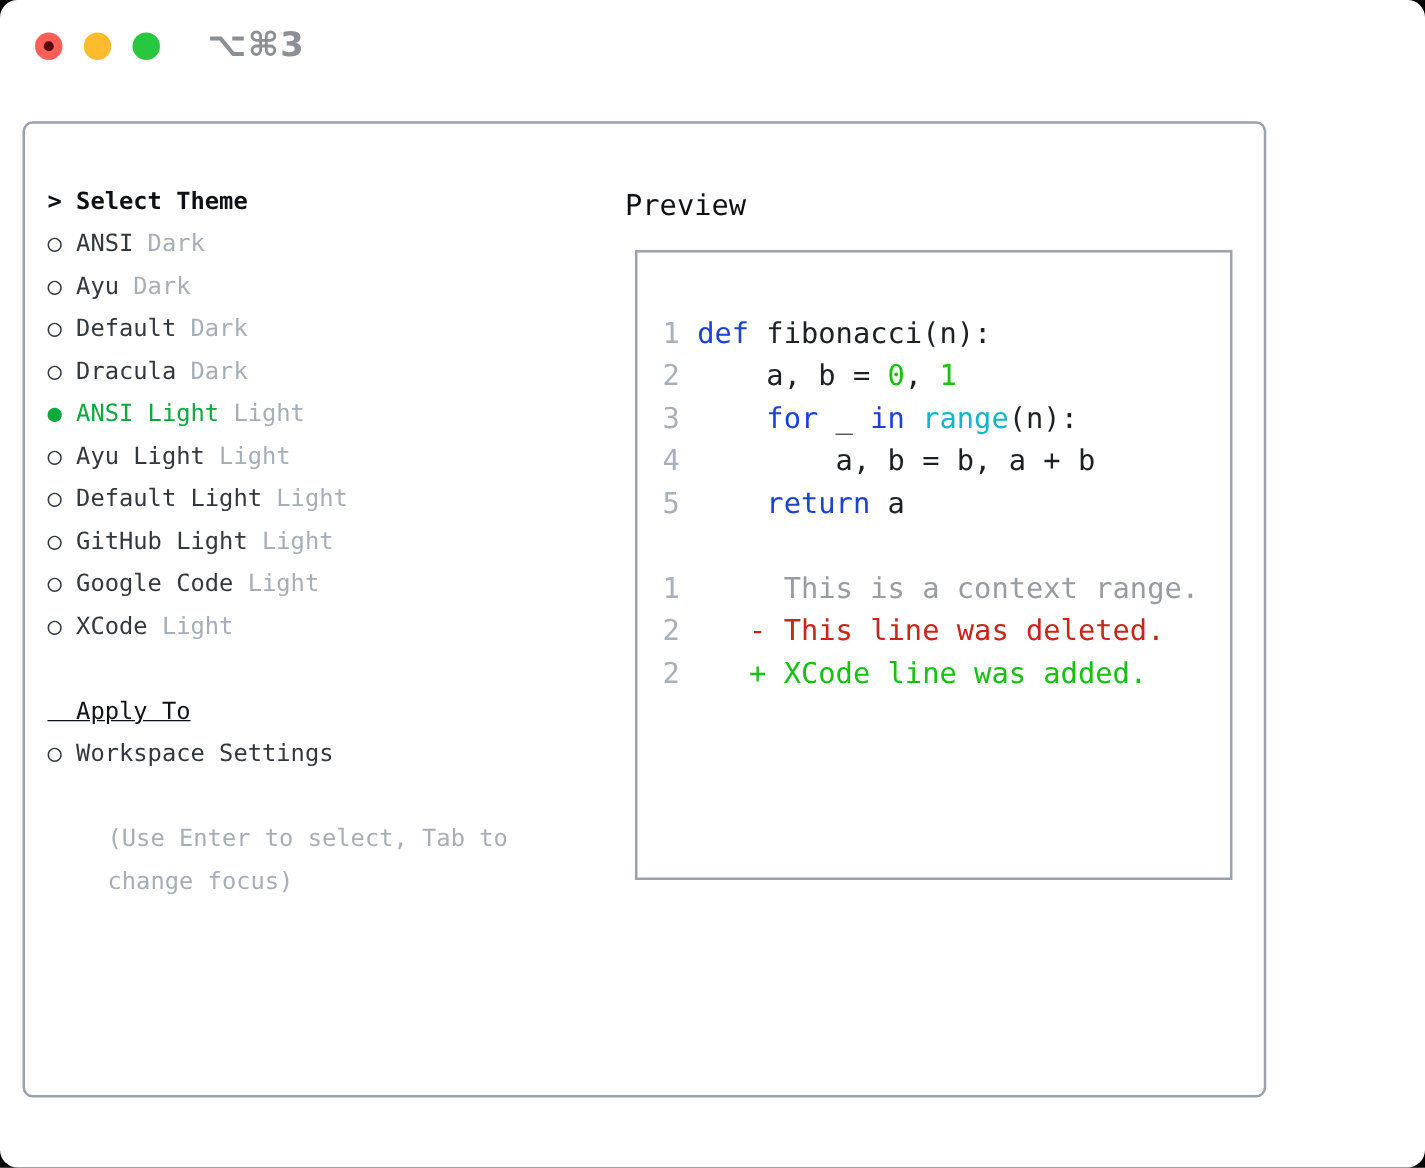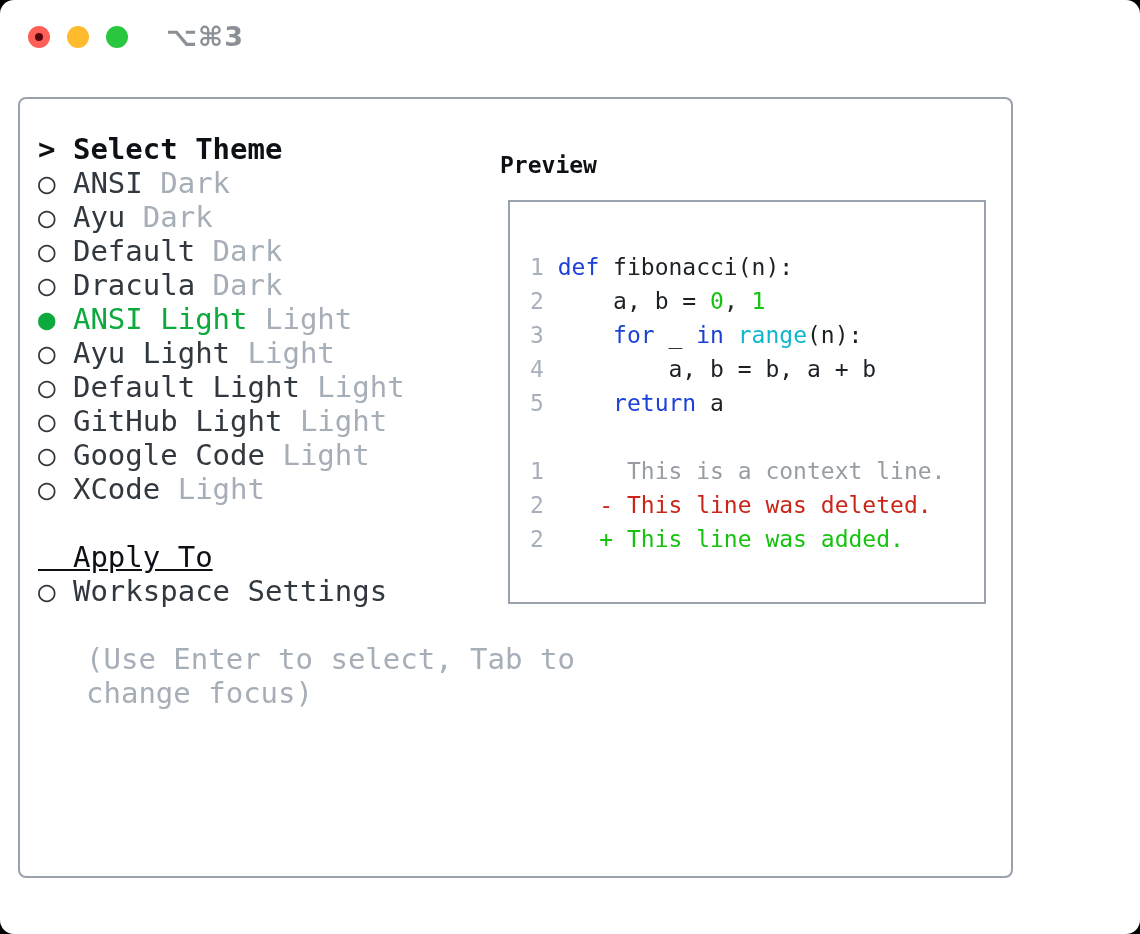--- a/index.html
+++ b/index.html
@@ -38,44 +38,44 @@
   .panel {
     position: absolute; left: 18px; top: 97px;
     width: 995px; height: 781px;
     border: 2px solid #9aa3ad;
     border-radius: 8px;
     box-sizing: border-box;
     background: #fff;
   }
   
   .selector-col {
-    position: absolute; left: 38px; top: 132px;
-    font-size: 29px;
+    position: absolute; left: 38px; top: 144px;
+    font-size: 19px;
   }
   .row {
     height: 34px; line-height: 34px;
     white-space: pre;
     color: #32383f;
   }
   .row .marker { color: #32383f; }
   .row.header, .row.header .marker { font-weight: bold; color: #0d1116; }
   .row.section-title { color: #0d1116; text-decoration: underline; }
   .row.selected, .row.selected .marker { color: #0ca93c; }
   .row .variant { color: #a6aeb8; }
   .row.hint { color: #a6aeb8; margin-left: 48px; }
   
   .preview-title {
     position: absolute; left: 500px; top: 148px;
     height: 34px; line-height: 34px;
-    font-size: 23px; font-weight: bold; color: #0d1116;
+    font-size: 23px; font-weight: normal; color: #0d1116;
     white-space: pre;
   }
   .preview-box {
     position: absolute; left: 508px; top: 200px;
-    width: 478px; height: 404px;
+    width: 478px; height: 504px;
     border: 2px solid #9aa3ad;
     box-sizing: border-box;
     background: #fff;
   }
   .code-lines {
     position: absolute; left: 20px; top: 48px;
     font-size: 23px;
   }
   .code-line {
     height: 34px; line-height: 34px;
@@ -128,19 +128,19 @@
   <div class="preview-title">Preview</div>
 
   <div class="preview-box">
     <div class="code-lines" id="code-lines">
         <div class="code-line"><span class="lnum">1 </span><span class="seg-kw">def</span><span class="seg-fg"> fibonacci(n):</span></div>
         <div class="code-line"><span class="lnum">2 </span><span class="seg-fg">    a, b = </span><span class="seg-green">0</span><span class="seg-fg">, </span><span class="seg-green">1</span></div>
         <div class="code-line"><span class="lnum">3 </span><span class="seg-fg">    </span><span class="seg-kw">for</span><span class="seg-fg"> _ </span><span class="seg-kw">in</span><span class="seg-fg"> </span><span class="seg-cyan">range</span><span class="seg-fg">(n):</span></div>
         <div class="code-line"><span class="lnum">4 </span><span class="seg-fg">        a, b = b, a + b</span></div>
         <div class="code-line"><span class="lnum">5 </span><span class="seg-fg">    </span><span class="seg-kw">return</span><span class="seg-fg"> a</span></div>
         <div class="code-line"><span class="lnum"></span></div>
-        <div class="code-line"><span class="lnum">1 </span><span class="seg-ctx">     This is a context line.</span></div>
+        <div class="code-line"><span class="lnum">1 </span><span class="seg-ctx">     This is a context range.</span></div>
         <div class="code-line"><span class="lnum">2 </span><span class="seg-fg">   </span><span class="seg-del">- This line was deleted.</span></div>
-        <div class="code-line"><span class="lnum">2 </span><span class="seg-fg">   </span><span class="seg-add">+ This line was added.</span></div>
+        <div class="code-line"><span class="lnum">2 </span><span class="seg-fg">   </span><span class="seg-add">+ XCode line was added.</span></div>
       </div>
   </div>
 
 </div>
 
 </body></html>

